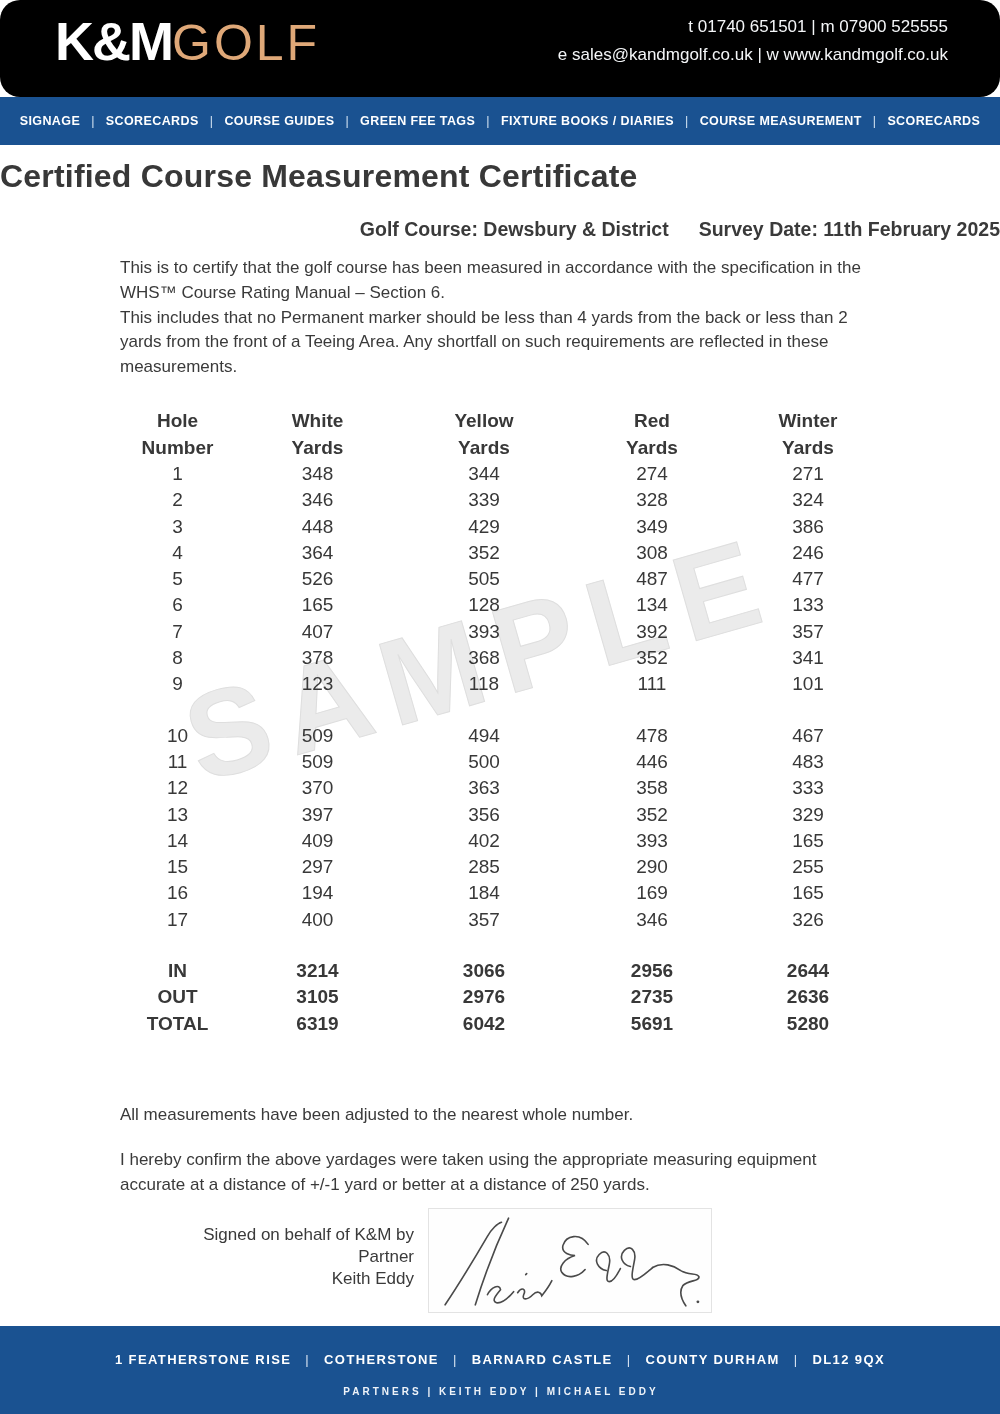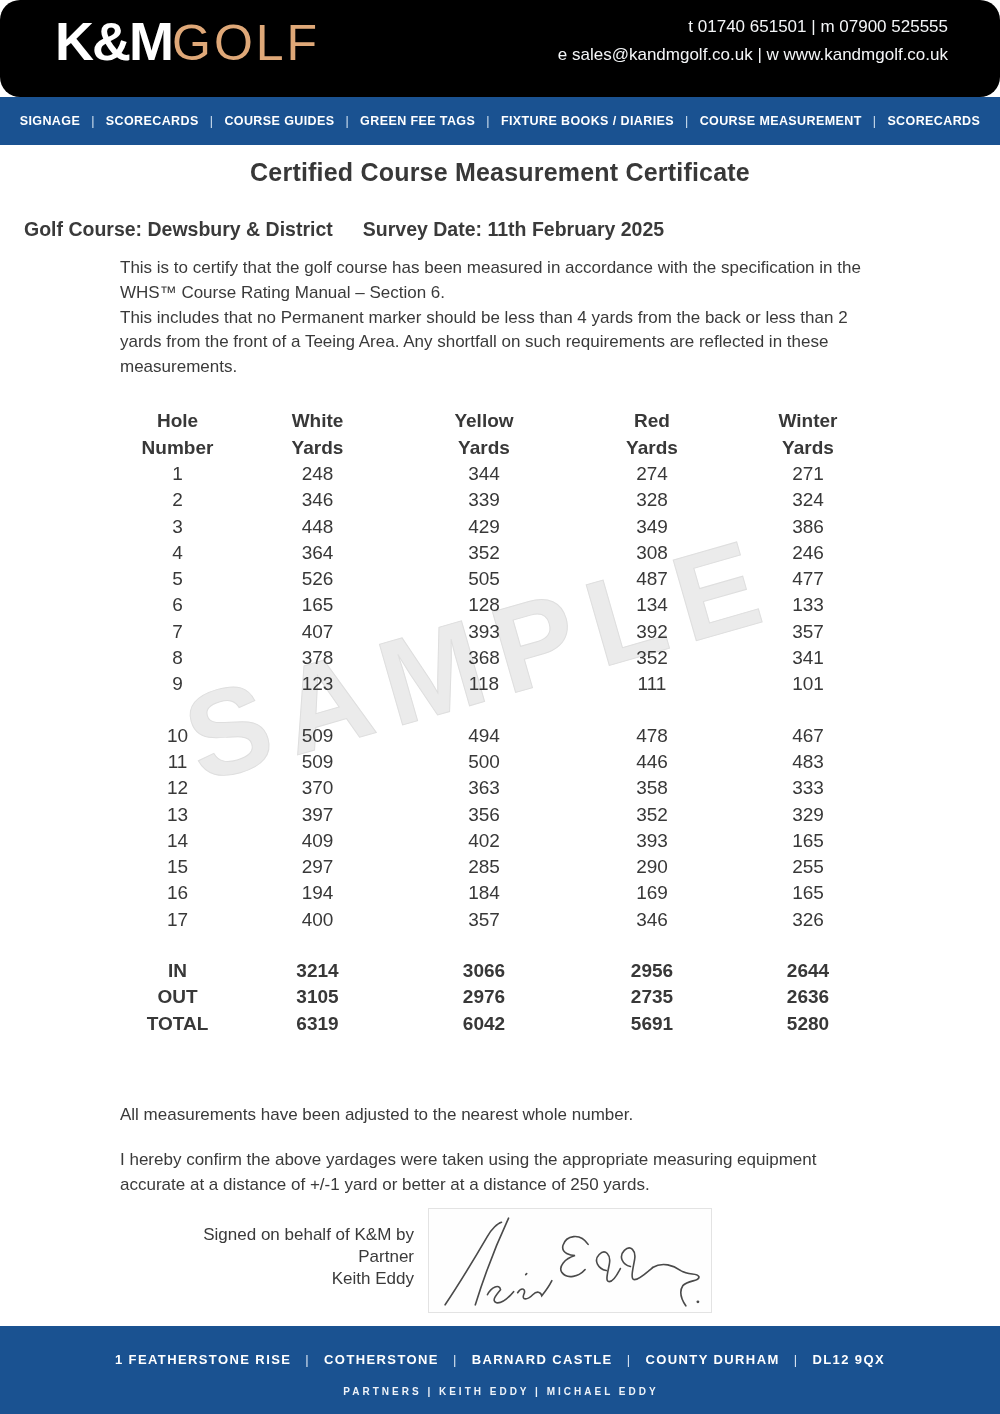--- a/index.html
+++ b/index.html
@@ -39,26 +39,26 @@
     display: flex; align-items: center; justify-content: center;
     color: #ffffff; font-size: 12.5px; font-weight: 700; letter-spacing: 0.4px;
     white-space: nowrap;
   }
   .nav-item { padding: 0 2px; cursor: pointer; }
   .nav-sep { padding: 0 9px; font-weight: 400; color: #cfe0f0; }
 
   
   .page-title {
     position: absolute; top: 158px; left: 0; right: 0;
-    text-align: center; font-size: 25px; font-weight: 700; color: #383838;
+    text-align: left; font-size: 32px; font-weight: 700; color: #383838;
     letter-spacing: 0.2px;
   }
   .subtitle {
     position: absolute; top: 218px; left: 0; right: 0;
-    text-align: left; font-size: 19.5px; font-weight: 600; color: #3a3a3a; padding-left: 24px;
+    text-align: right; font-size: 19.5px; font-weight: 600; color: #3a3a3a; padding-left: 24px;
   }
   .subtitle .sub-gap { display: inline-block; width: 30px; }
 
   .intro {
     position: absolute; top: 256px; left: 120px; width: 764px;
     font-size: 17px; line-height: 24.8px; color: #3a3a3a;
   }
 
   
   .table-wrap {
@@ -199,21 +199,21 @@
             </th>
             <th>
               <span class="h-line">Winter</span>
               <span class="h-line">Yards</span>
             </th>
           </tr>
         </thead>
       <tbody id="yardage-body">
           <tr>
             <td>1</td>
-            <td>248</td>
+            <td>348</td>
             <td>344</td>
             <td>274</td>
             <td>271</td>
           </tr>
           <tr>
             <td>2</td>
             <td>346</td>
             <td>339</td>
             <td>328</td>
             <td>324</td>

